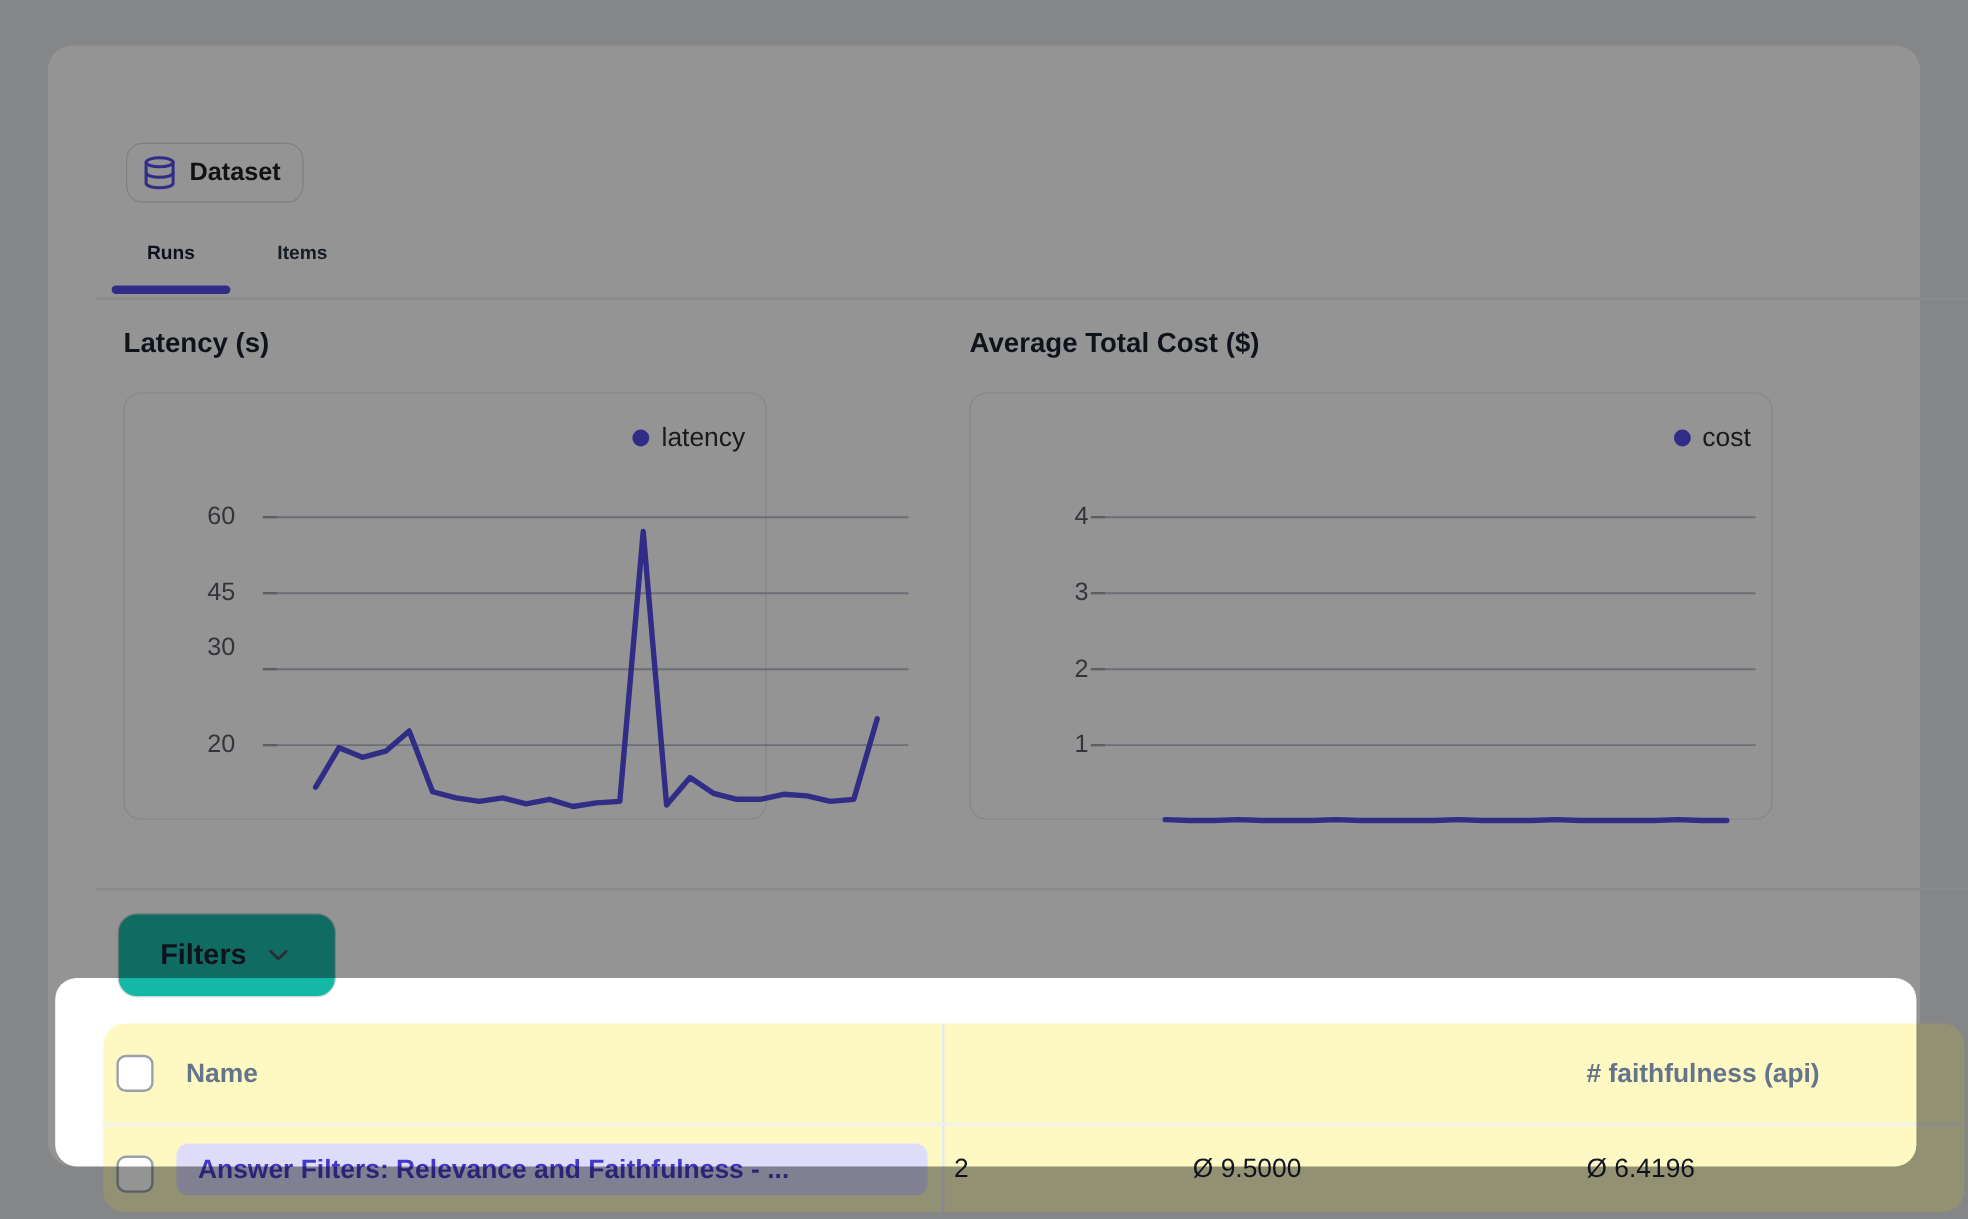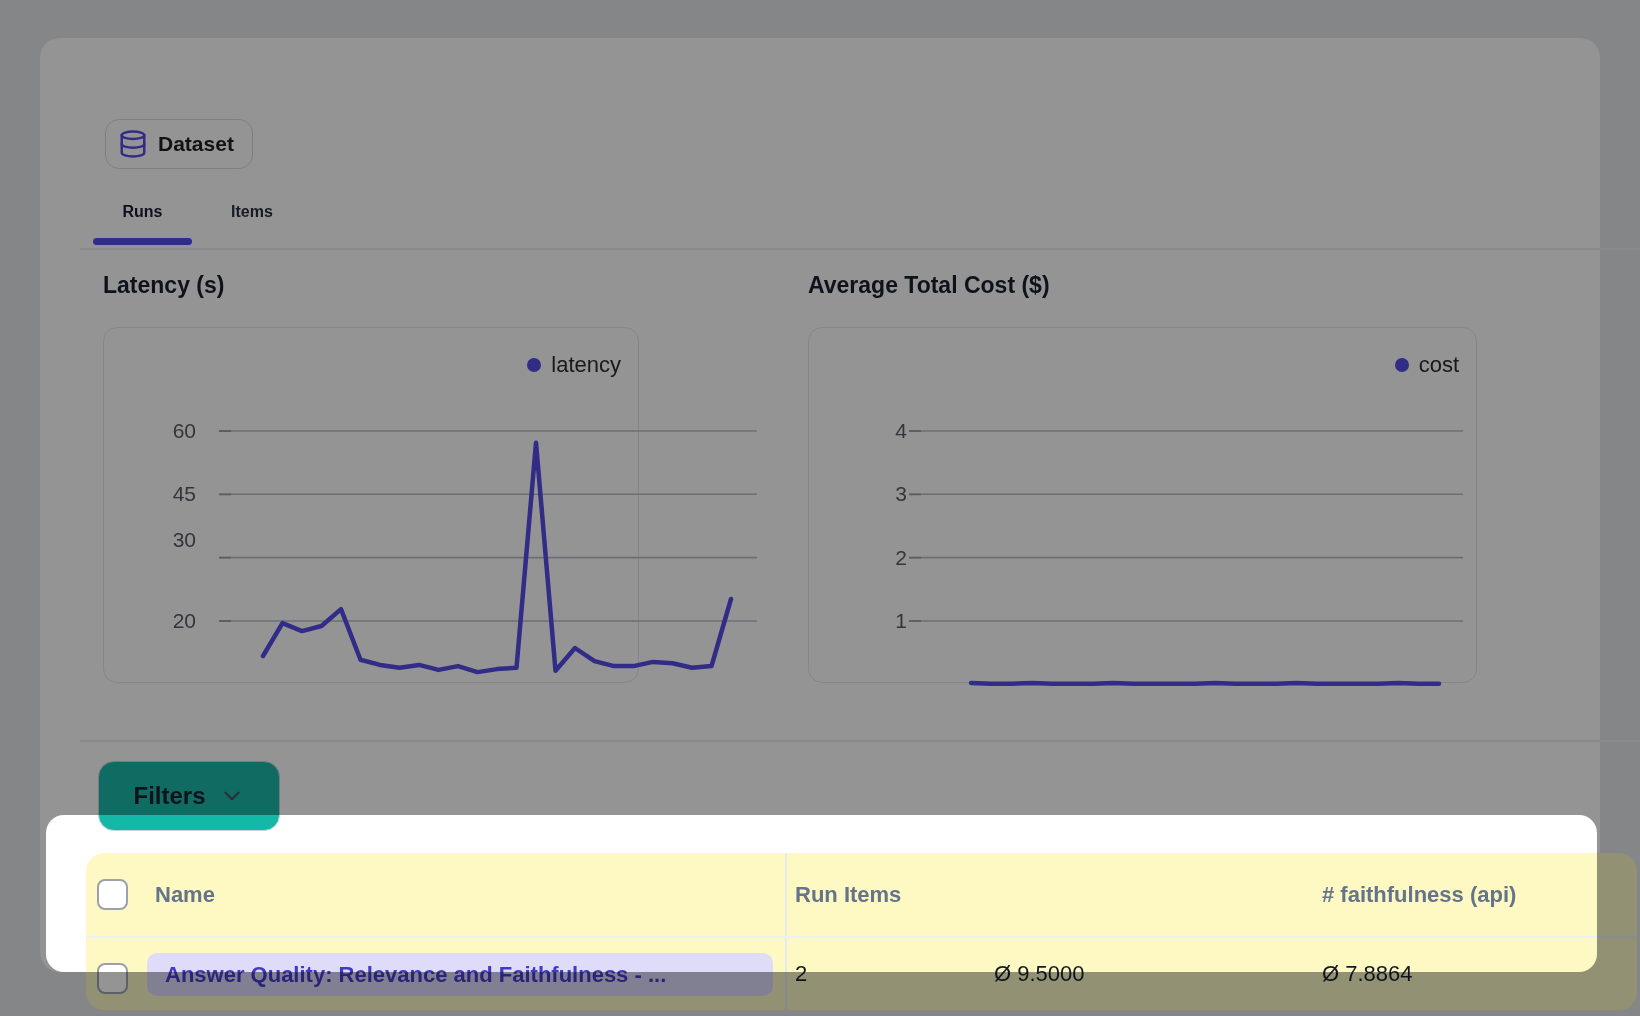--- a/index.html
+++ b/index.html
@@ -129,27 +129,26 @@
         <polyline points="6 9 12 15 18 9"></polyline>
       </svg>
     </button>
 
     <div class="sheet">
       <div class="col-divider"></div>
       <div class="header-divider"></div>
 
       <div class="checkbox cb-header"></div>
       <div class="th th-name">Name</div>
-      <div class="th th-run-items">Run Items</div>
       <div class="th th-faith"># faithfulness (api)</div>
 
       <div class="checkbox cb-row"></div>
       <div class="name-pill">
-        <span>Answer Quality: Relevance and Faithfulness - ...</span>
+        <span>Answer Filters: Relevance and Faithfulness - ...</span>
       </div>
       <div class="td td-run-items">2</div>
       <div class="td td-answer">Ø 9.5000</div>
-      <div class="td td-faith">Ø 7.8864</div>
+      <div class="td td-faith">Ø 6.4196</div>
     </div>
   </div>
 
   <div class="spotlight"></div>
 </div>
 
 </body></html>

